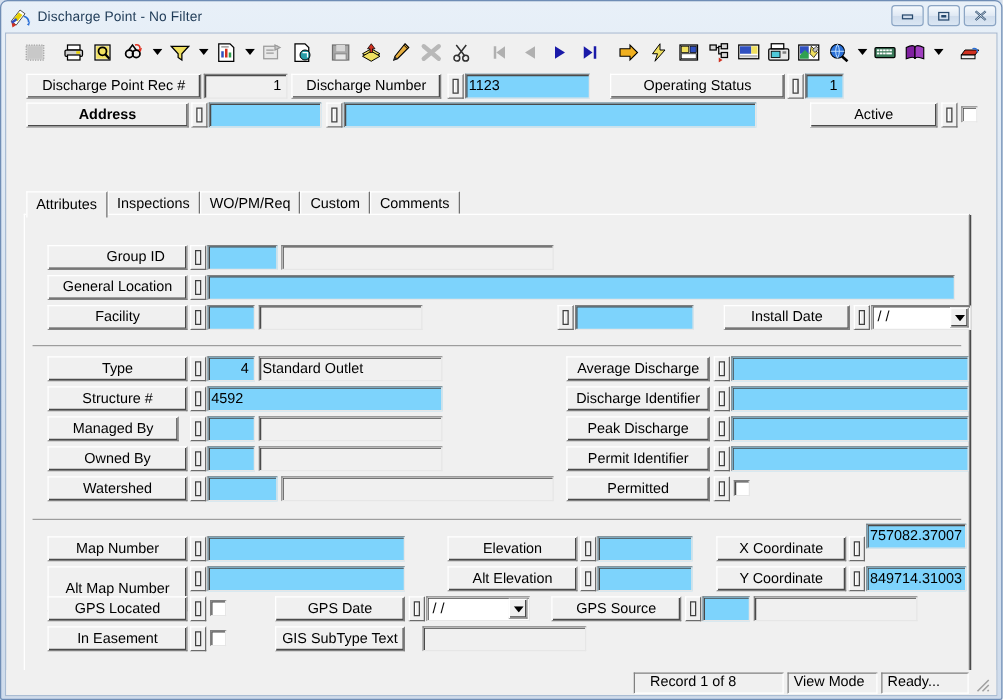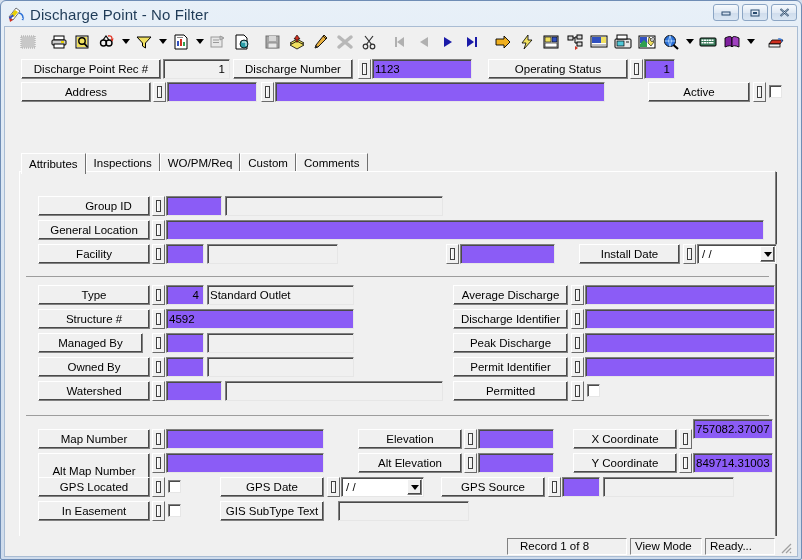--- a/index.html
+++ b/index.html
@@ -22,21 +22,21 @@
   }
 
   
   #titlebar {
     height: 22px; position: relative;
     display: flex; align-items: center;
     padding-left: 4px;
   }
   #title-icon { width: 18px; height: 17px; position: relative; margin-right: 5px; flex: none; }
   #title-text {
-    font-size: 15px; color: #1f3b57;
+    font-size: 11px; color: #1f3b57;
     letter-spacing: .1px; white-space: nowrap;
   }
   #winbtns { position: absolute; right: 2px; top: 1px; display: flex; gap: 3px; }
   .winbtn {
     width: 26px; height: 17px;
     border: 1px solid #8ba5c4;
     border-radius: 3px;
     background: linear-gradient(to bottom, #f6fafd 0%, #e0e9f4 50%, #cfdcec 51%, #dae6f3 100%);
     display: flex; align-items: center; justify-content: center;
   }
@@ -80,21 +80,21 @@
     background: #f0f0f0;
     border: 1px solid #f0f0f0;
     border-top-color: #ffffff; border-left-color: #ffffff;
     border-right-color: #808080; border-bottom-color: #808080;
     box-shadow: inset -1px -1px 0 #4a4a4a;
     font-size: 11.5px; color: #000;
     display: flex; align-items: center; justify-content: center;
     position: absolute; white-space: nowrap; overflow: hidden;
   }
   .edit {
-    background: #8b5cf6;
+    background: #7dd3fc;
     border: 1px solid #808080;
     border-right-color: #e6e6e6; border-bottom-color: #e6e6e6;
     box-shadow: inset 1px 1px 0 #4a4a4a;
     font-size: 11.5px; color: #000;
     display: flex; align-items: center;
     padding: 0 2px;
     position: absolute; white-space: nowrap; overflow: hidden;
   }
   .edit.ro { background: #f0f0f0; }
   .edit.right { justify-content: flex-end; padding-right: 4px; }
@@ -478,21 +478,21 @@
       <div class="grip" style="left:353px;top:3px;height:20px;">
           <i></i>
         </div>
       <div class="edit" style="left:367px;top:3px;width:100px;height:20px;">1123</div>
       <div class="btnlbl" style="left:483px;top:3px;width:140px;height:20px;">Operating Status</div>
       <div class="grip" style="left:625px;top:3px;height:20px;">
           <i></i>
         </div>
       <div class="edit right" style="left:639px;top:3px;width:31px;height:20px;">1</div>
 
-      <div class="btnlbl" style="left:16px;top:26px;width:130px;height:20px;">Address</div>
+      <div class="btnlbl" style="left:16px;top:26px;width:130px;height:20px;font-weight:bold;">Address</div>
       <div class="grip" style="left:148px;top:26px;height:20px;">
           <i></i>
         </div>
       <div class="edit" style="left:162px;top:26px;width:90px;height:20px;"></div>
       <div class="grip" style="left:256px;top:26px;height:20px;">
           <i></i>
         </div>
       <div class="edit" style="left:270px;top:26px;width:330px;height:20px;"></div>
       <div class="btnlbl" style="left:643px;top:26px;width:102px;height:20px;">Active</div>
       <div class="grip" style="left:748px;top:26px;height:20px;">

